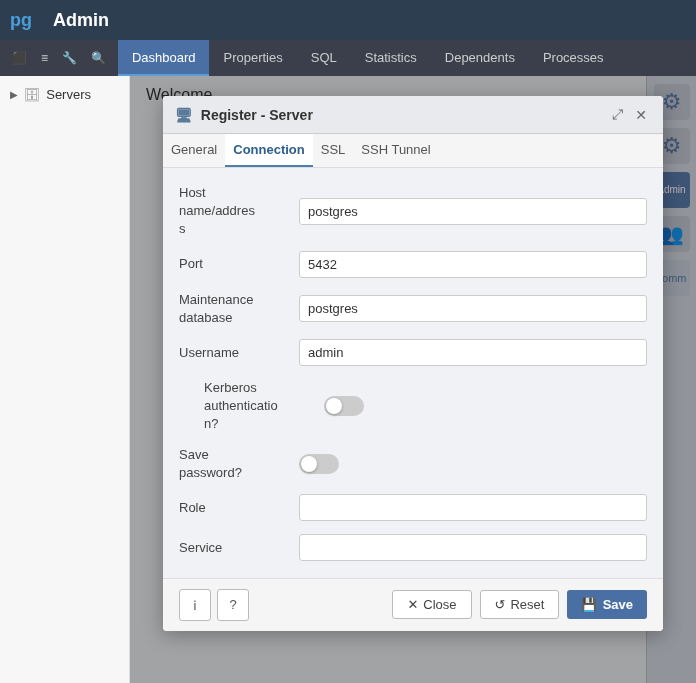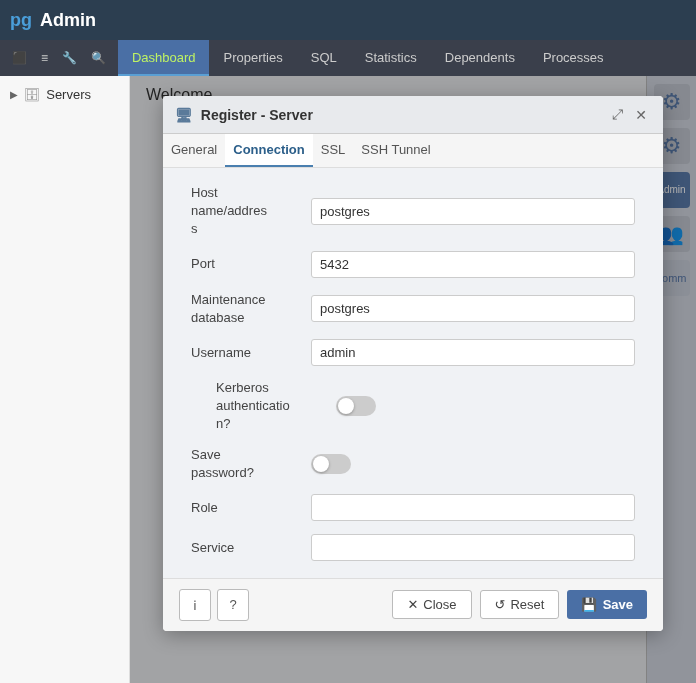--- a/index.html
+++ b/index.html
@@ -16,21 +16,21 @@
     .top-bar {
       background: #2c3e50;
       height: 40px;
       display: flex;
       align-items: center;
       padding: 0 10px;
     }
     .logo-area {
       display: flex;
       align-items: center;
-      gap: 8px;
+      gap: 21px;
     }
 
     
     .nav-bar {
       background: #3a3f4b;
       height: 36px;
       display: flex;
       align-items: stretch;
     }
     .nav-icons {
@@ -58,21 +58,21 @@
     .nav-tab {
       color: #ccc;
       padding: 0 14px;
       display: flex;
       align-items: center;
       cursor: pointer;
       font-size: 13px;
       border-bottom: 2px solid transparent;
     }
     .nav-tab.active {
-      color: #bef264;
+      color: #ffffff;
       background: #4a6fa5;
       border-bottom: 2px solid #5a9fd4;
     }
 
     
     .content-area {
       display: flex;
       height: calc(683px - 76px);
     }
 
@@ -199,21 +199,21 @@
     }
     .modal-tab.active {
       color: #2c5f8a;
       border-bottom: 2px solid #4a7faf;
       background: white;
       font-weight: 600;
     }
 
     
     .modal-form {
-      padding: 10px 12px;
+      padding: 10px 0;
       background: #f0f2f5;
     }
     .form-row {
       display: flex;
       align-items: center;
       padding: 6px 16px;
       min-height: 40px;
     }
     .form-label {
       width: 120px;

